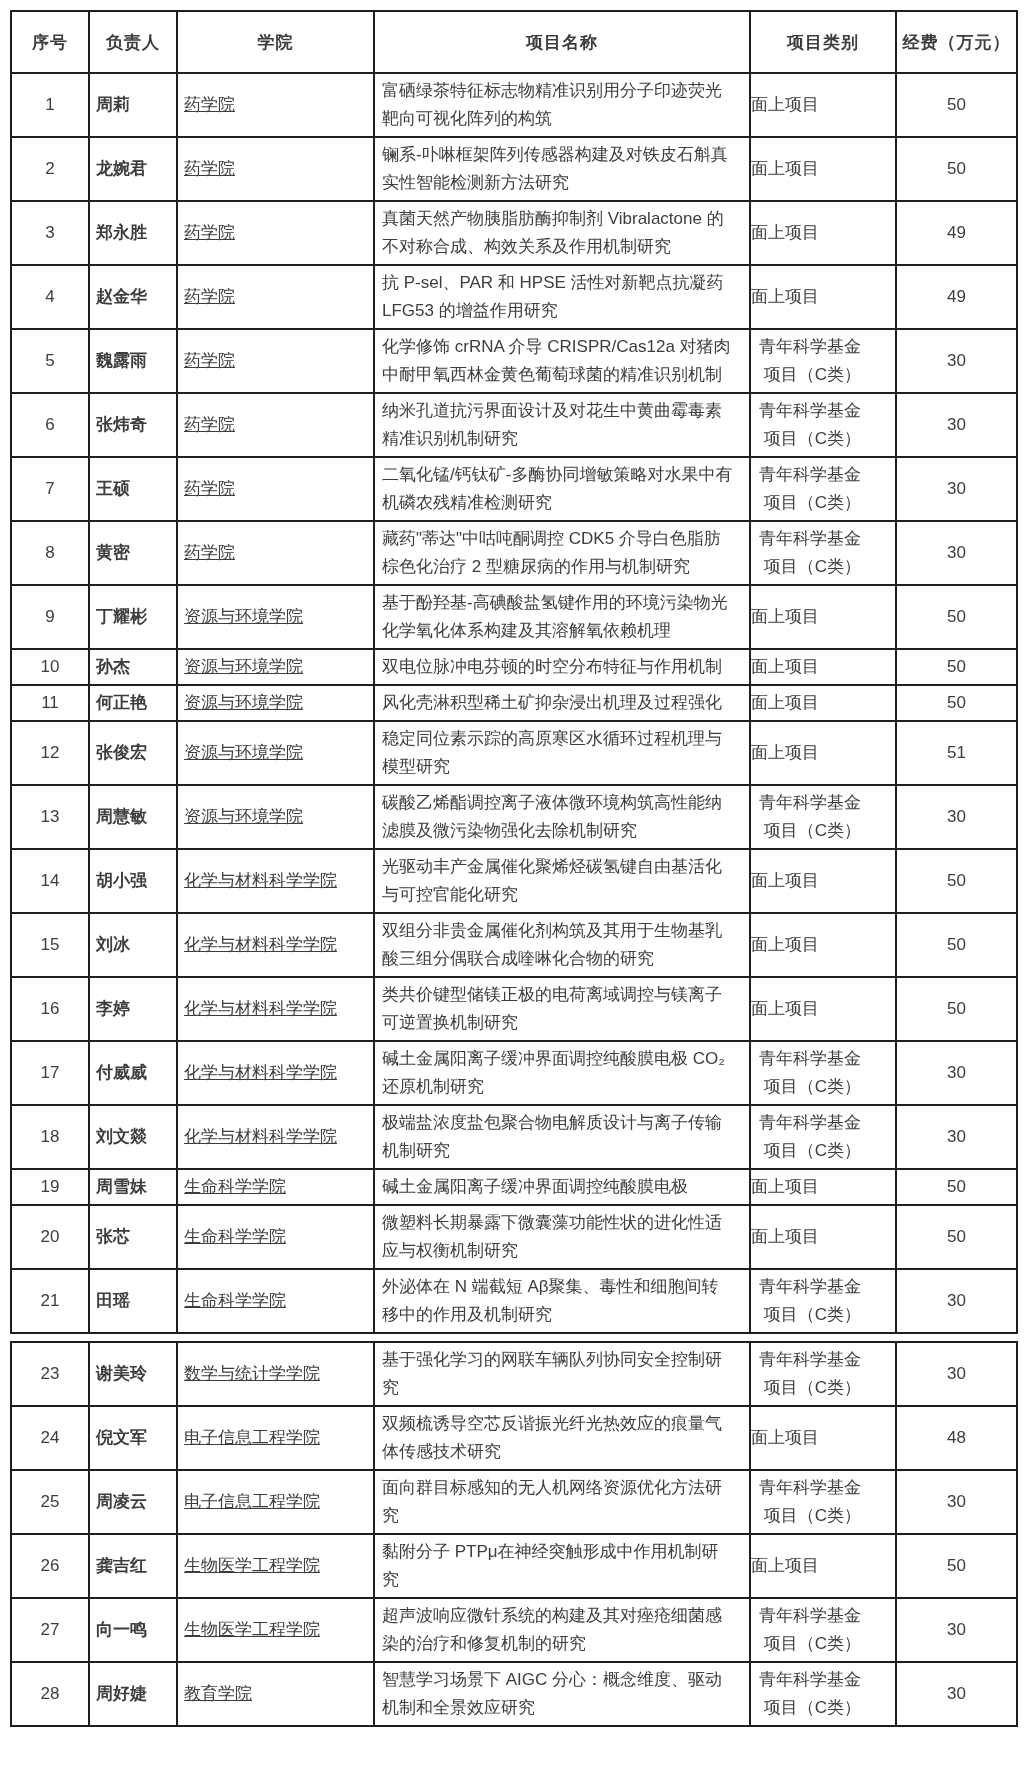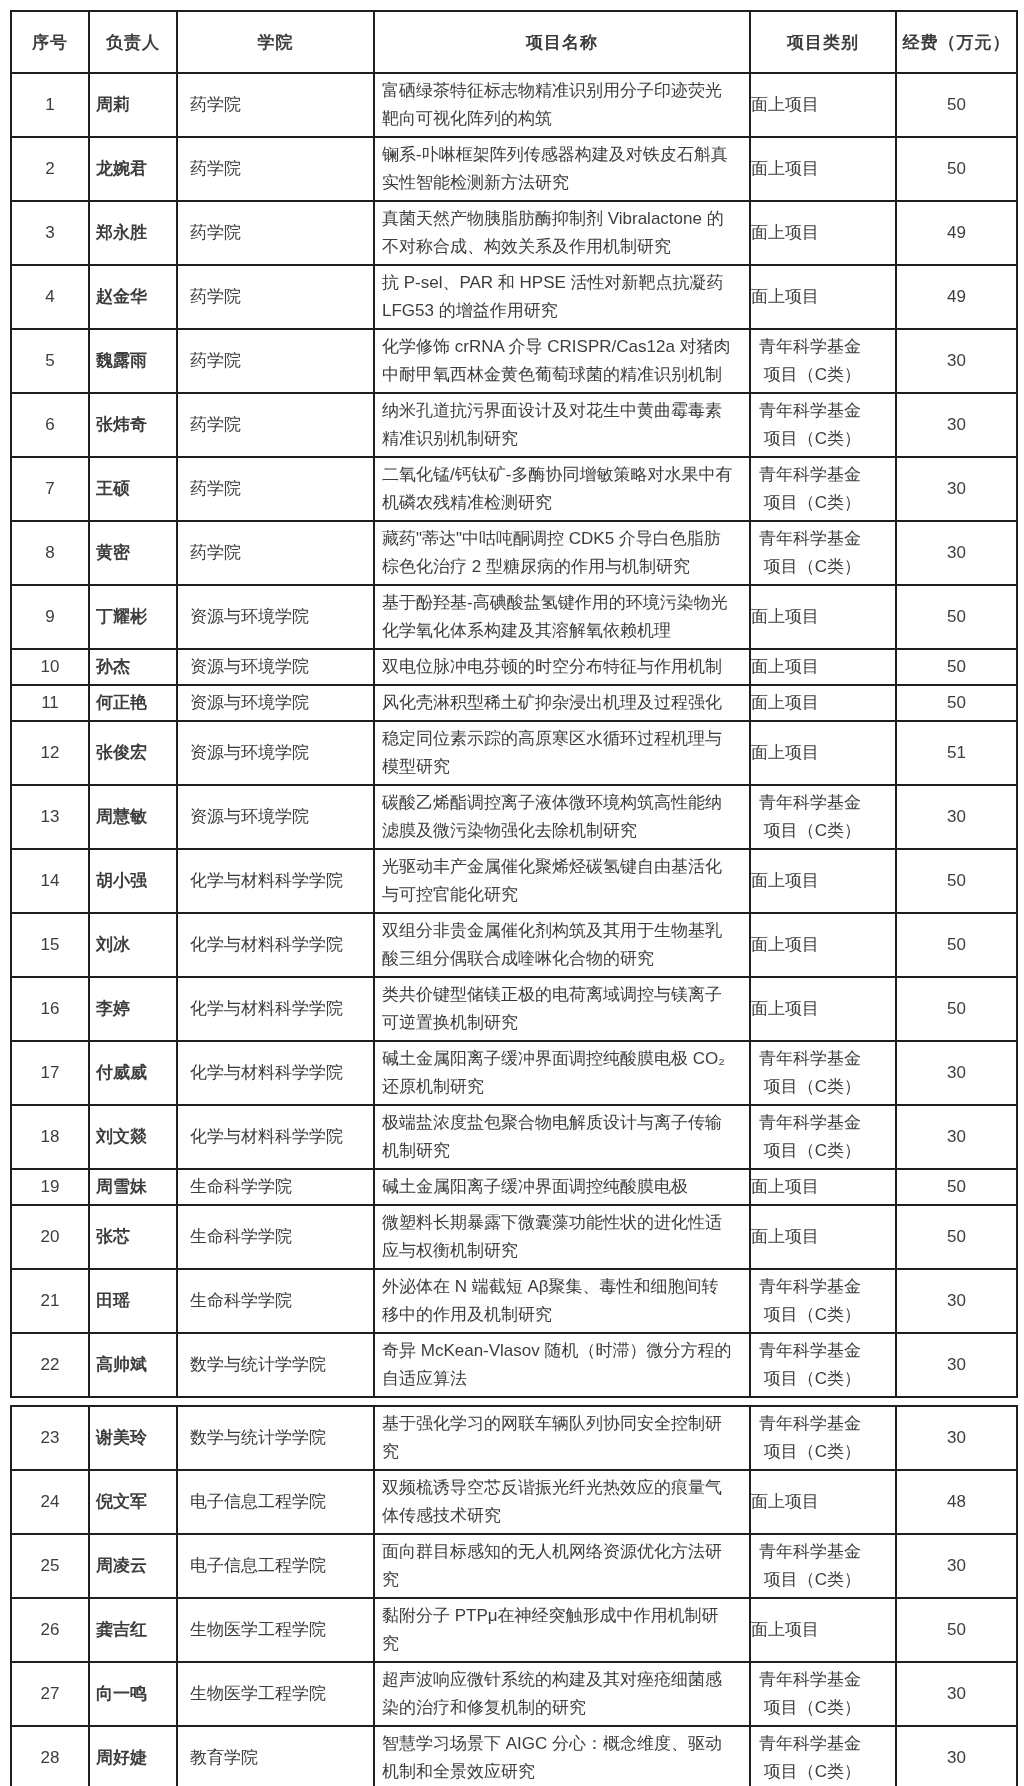--- a/index.html
+++ b/index.html
@@ -29,21 +29,21 @@
     text-align:center;
     letter-spacing:1px;
   }
   td{
     line-height:28px;
     padding-top:3px;
     padding-bottom:3px;
   }
   td.c-no{text-align:center;}
   td.c-pi{padding-left:6px;font-weight:bold;}
-  td.c-college{padding-left:12px;}
+  td.c-college{padding-left:6px;text-decoration:underline;}
   td.c-title{padding-left:7px;padding-right:15px;margin-top:44px;}
   td.c-cat{padding-left:0;}
   td.c-fund{text-align:center;}
   .cat-wrap{display:inline-block;max-width:110px;text-align:right;}
   .seg-gap{height:7px;}
 </style>
 </head>
 <body>
 
 <div class="page">
@@ -229,28 +229,20 @@
           <td class="c-fund">50</td>
         </tr>
         <tr>
           <td class="c-no">21</td>
           <td class="c-pi">田瑶</td>
           <td class="c-college">生命科学学院</td>
           <td class="c-title">外泌体在 N 端截短 Aβ聚集、毒性和细胞间转移中的作用及机制研究</td>
           <td class="c-cat"><span class="cat-wrap">青年科学基金项目（C类）</span></td>
           <td class="c-fund">30</td>
         </tr>
-        <tr>
-          <td class="c-no">22</td>
-          <td class="c-pi">高帅斌</td>
-          <td class="c-college">数学与统计学学院</td>
-          <td class="c-title">奇异 McKean-Vlasov 随机（时滞）微分方程的自适应算法</td>
-          <td class="c-cat"><span class="cat-wrap">青年科学基金项目（C类）</span></td>
-          <td class="c-fund">30</td>
-        </tr>
       </tbody>
   </table>
 
   <div class="seg-gap"></div>
 
   <table>
     <colgroup>
       <col style="width:78px">
         <col style="width:88px">
         <col style="width:197px">

